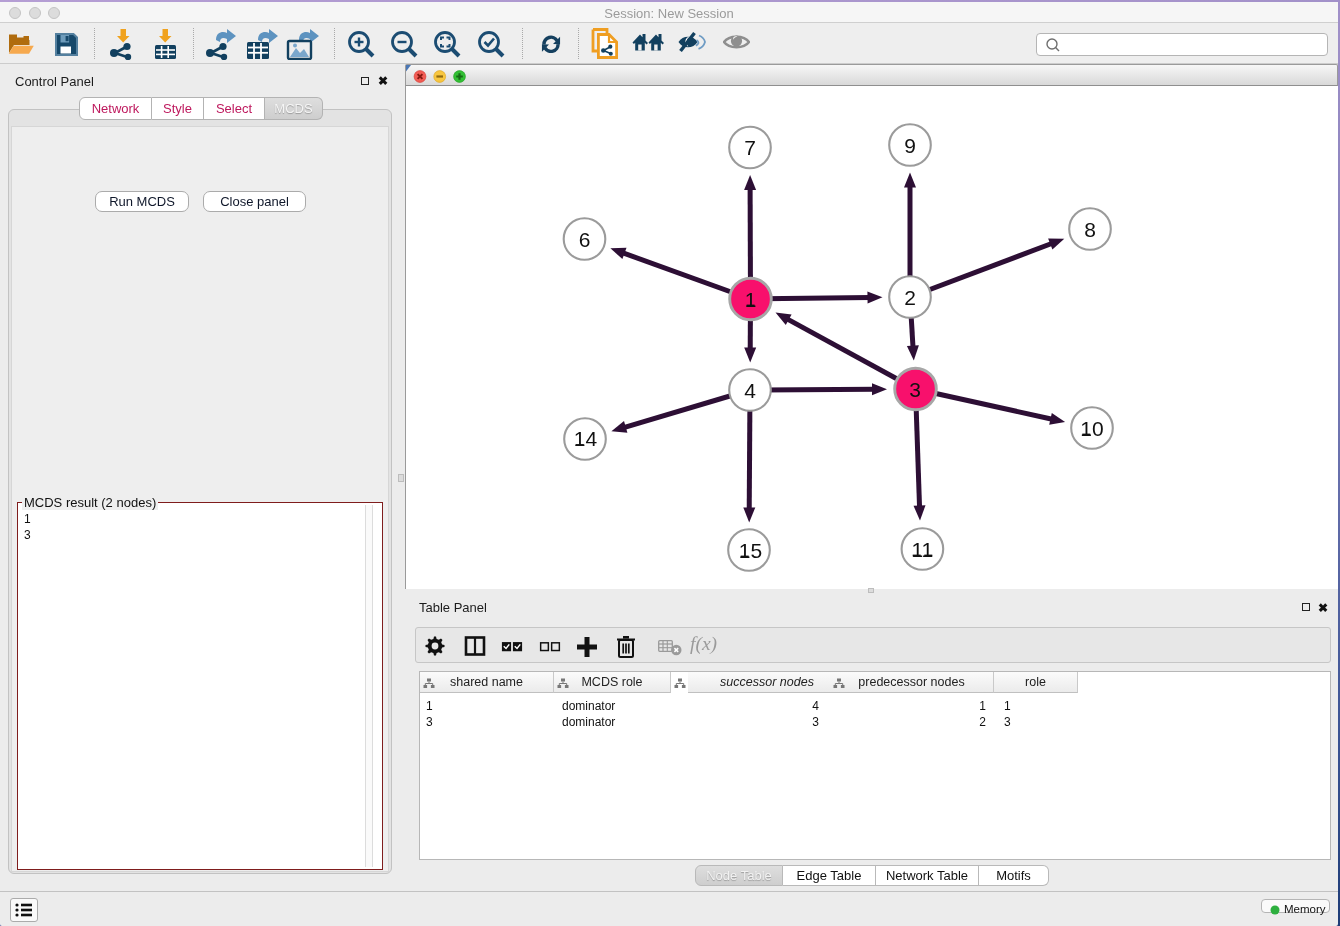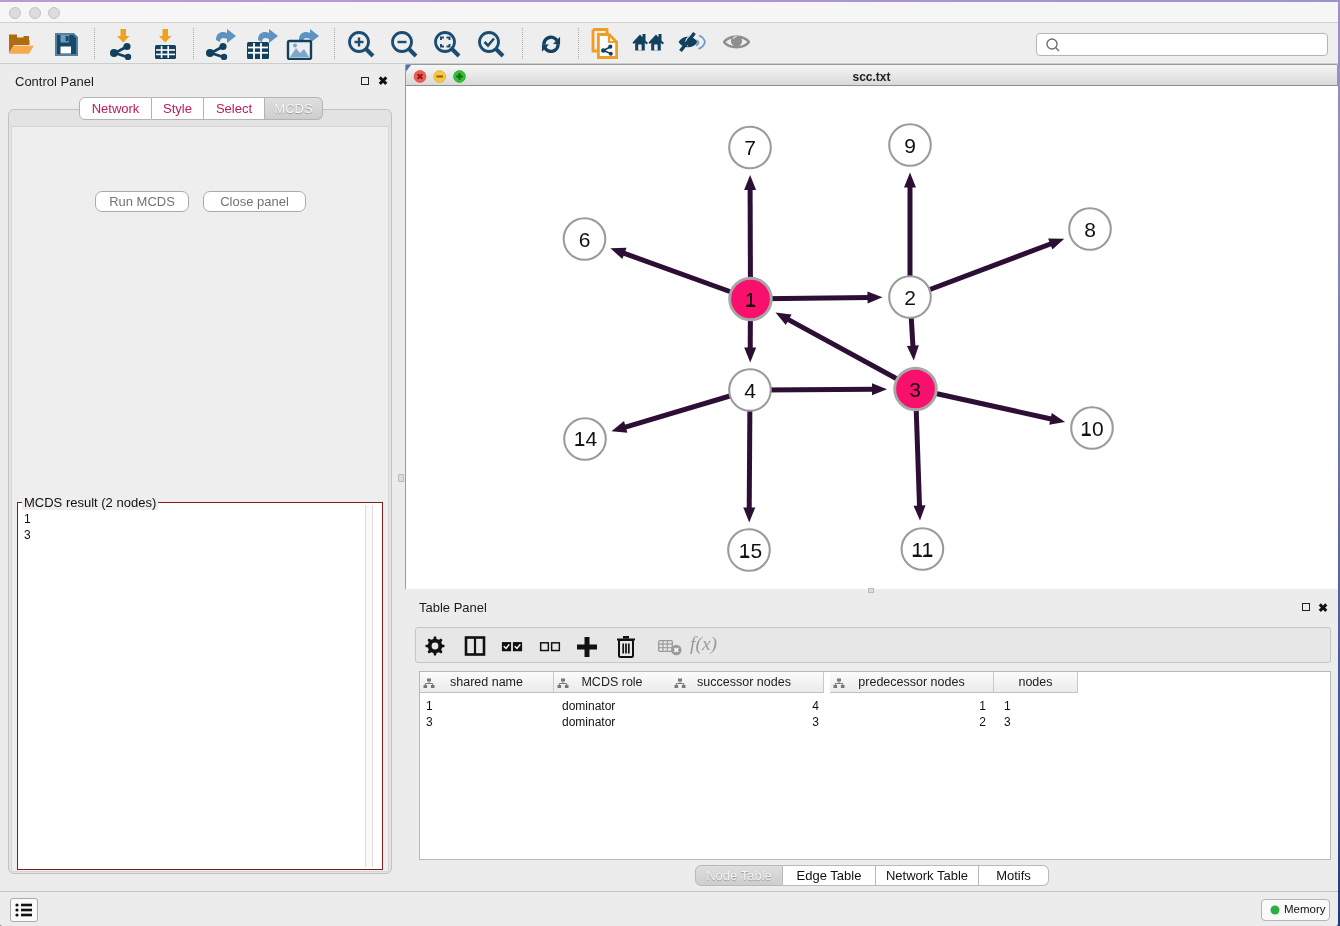--- a/index.html
+++ b/index.html
@@ -32,21 +32,21 @@
   background:#e3e3e3; border:1px solid #c2c2c2; border-radius:6px; }
 #cp-inner { position:absolute; left:2px; top:16px; width:378px; height:746px;
   background:#eeeeee; border:1px solid #d6d6d6; }
 .tab { position:absolute; top:33px; height:23px; font-size:13px; color:#be185d;
   background:#fff; border:1px solid #b3b3b3; text-align:center; line-height:21px; }
 #cp-opt { position:absolute; left:8px; top:72px; width:384px; text-align:center; font-size:14.5px; color:#222; }
 #cp-select { position:absolute; left:44px; top:95px; width:311px; height:21px;
   background:#fff; border:1px solid #ababab; border-radius:4px;
   font-size:13px; color:#111; line-height:19px; padding-left:12px; }
 .btn { position:absolute; top:127px; height:21px; background:#fff;
-  border:1px solid #ababab; border-radius:7px; font-size:13px; color:#737373;
+  border:1px solid #ababab; border-radius:7px; font-size:13px; color:#0f172a;
   text-align:center; line-height:19px; }
 #fieldset { position:absolute; left:17px; top:438px; width:366px; height:368px;
   border:1px solid #7f1d1d; background:#fff;text-align:right; }
 #fs-legend { position:absolute; left:4px; top:-8px; background:#eeeeee;
   font-size:13px; color:#111; padding:0 2px; }
 #fs-text { position:absolute; left:6px; top:8px; font-size:12px; color:#111; line-height:16px; }
 #fs-scroll { position:absolute; right:9px; top:2px; width:8px; height:362px;
   background:#fafafa; border-left:1px solid #dcdcdc; border-right:1px solid #dcdcdc; }
 
 #netwin { position:absolute; left:405px; top:64px; width:933px; height:525px; }
@@ -69,30 +69,31 @@
   font-size:12.5px; color:#222; text-align:center; line-height:20px; }
 .td { position:absolute; font-size:12px; color:#111; height:16px; line-height:16px; }
 .thi { position:absolute; top:6px; }
 .btab { position:absolute; top:273px; height:21px; background:#fff; border:1px solid #b9b9b9;
   font-size:13px; color:#111; text-align:center; line-height:19px; }
 
 #statusbar { position:absolute; left:0; top:891px; width:1338px; height:33px;
   background:#ececec; border-top:1px solid #c2c2c2; }
 #sb-btn { position:absolute; left:10px; top:6px; width:28px; height:24px;
   background:#fafafa; border:1px solid #ababab; border-radius:3px; }
-#mem-btn { position:absolute; left:1261px; top:7px; width:69px; height:22px;
+#mem-btn { position:absolute; left:1261px; top:7px; width:69px; height:14px;
   background:#fafafa; border:1px solid #b5b5b5; border-radius:4px; font-size:11.5px; color:#111; }
 </style>
 </head>
 <body>
 <div id="win"></div>
 <div id="titlebar">
   <div class="tl" style="left:9px"></div>
   <div class="tl" style="left:29px"></div>
   <div class="tl" style="left:48px"></div>
+  <div id="title">Session: New Session</div>
 </div>
 <div id="toolbar">
 
   <svg class="ticon" style="left:8px;top:10px" width="27" height="22" viewBox="0 0 27 22">
     <path d="M1 1.5 L9 1.5 L9 4.5 L15.5 4.5 L15.5 3 L21 3 L21 7 L21.5 7 L21.5 12 L6 12 L1 20 Z" fill="#b06c0e"></path>
     <path d="M0.8 20.8 L5.5 12.8 L25.8 12.8 L21 20.8 Z" fill="#f6a94e"></path>
   </svg>
   <svg class="ticon" style="left:55px;top:10px" width="23" height="23" viewBox="0 0 23 23">
     <path d="M1 1 L18.5 1 L22 4.5 L22 22 L1 22 Z" fill="#16486a" stroke="#54809f" stroke-width="2"></path>
     <rect x="5.5" y="2" width="8.6" height="7.5" fill="#6f9cbb"></rect>
@@ -252,21 +253,20 @@
       <circle cx="7" cy="6.5" r="5.9" fill="#f25c54" stroke="#d5443c" stroke-width="0.7"></circle>
       <path d="M4.6 4.1 L9.4 8.9 M9.4 4.1 L4.6 8.9" stroke="#871911" stroke-width="2"></path>
       <circle cx="26.7" cy="6.5" r="5.9" fill="#f8c63f" stroke="#dda92a" stroke-width="0.7"></circle>
       <path d="M23.4 6.5 L30 6.5" stroke="#8f6a10" stroke-width="2.2"></path>
       <circle cx="46.5" cy="6.5" r="5.9" fill="#32bf34" stroke="#28a52b" stroke-width="0.7"></circle>
       <path d="M43.2 6.5 L49.8 6.5 M46.5 3.2 L46.5 9.8" stroke="#156a15" stroke-width="2.2"></path>
     </svg>
     <svg style="position:absolute;left:0;top:0" width="6" height="7" viewBox="0 0 6 7">
         <path d="M0 0 L5 0 L0 6.5 Z" fill="#4a77b5"></path>
       </svg>
-    <div id="nw-name">scc.txt</div>
   </div>
   <div id="canvas">
     <svg width="932" height="503" viewBox="0 0 932 503" style="position:absolute;left:0;top:1px">
       <g stroke="#2d0f35" stroke-width="5">
         <line x1="344.5" y1="212" x2="344.1" y2="100.0"></line>
         <line x1="344.5" y1="212" x2="215.6" y2="165.4"></line>
         <line x1="344.5" y1="212" x2="464.5" y2="210.5"></line>
         <line x1="344.5" y1="212" x2="344.2" y2="263.5"></line>
         <line x1="504" y1="210" x2="504.0" y2="97.5"></line>
         <line x1="504" y1="210" x2="647.0" y2="156.0"></line>
@@ -375,23 +375,23 @@
       <line x1="5" y1="1" x2="5" y2="11" stroke="#9a9a9a" stroke-width="1.2"></line>
       <line x1="9.3" y1="1" x2="9.3" y2="11" stroke="#9a9a9a" stroke-width="1.1"></line>
       <circle cx="18.3" cy="10" r="5.2" fill="#9a9a9a"></circle>
       <path d="M16.4 8.1 L20.2 11.9 M20.2 8.1 L16.4 11.9" stroke="#fff" stroke-width="1.5"></path>
     </svg>
     <div style="position:absolute;left:274px;top:5px;font-family:'Liberation Serif',serif;font-style:italic;font-size:19.5px;color:#9a9a9a;">f(x)</div>
   </div>
   <div id="tp-table">
     <div class="th" style="left:0;width:134px;">shared name</div>
     <div class="th" style="left:134px;width:117px;">MCDS role</div>
-    <div class="th" style="left:245px;width:159px;">successor nodes</div>
+    <div class="th" style="left:268px;width:159px;font-style:italic;">successor nodes</div>
     <div class="th" style="left:410px;width:164px;">predecessor nodes</div>
-    <div class="th" style="left:574px;width:84px;">nodes</div>
+    <div class="th" style="left:574px;width:84px;">role</div>
     <svg class="thi" style="left:3px" width="12" height="11" viewBox="0 0 11 11">
         <rect x="3.5" y="0.5" width="4" height="3" fill="#777"></rect>
         <rect x="0" y="7" width="3.6" height="3" fill="#777"></rect>
         <rect x="7.4" y="7" width="3.6" height="3" fill="#777"></rect>
         <path d="M5.5 3.5 L5.5 5.5 M1.8 7 L1.8 5.5 L9.2 5.5 L9.2 7" stroke="#777" fill="none" stroke-width="1"></path>
       </svg>
     <svg class="thi" style="left:137px" width="12" height="11" viewBox="0 0 11 11">
         <rect x="3.5" y="0.5" width="4" height="3" fill="#777"></rect>
         <rect x="0" y="7" width="3.6" height="3" fill="#777"></rect>
         <rect x="7.4" y="7" width="3.6" height="3" fill="#777"></rect>

